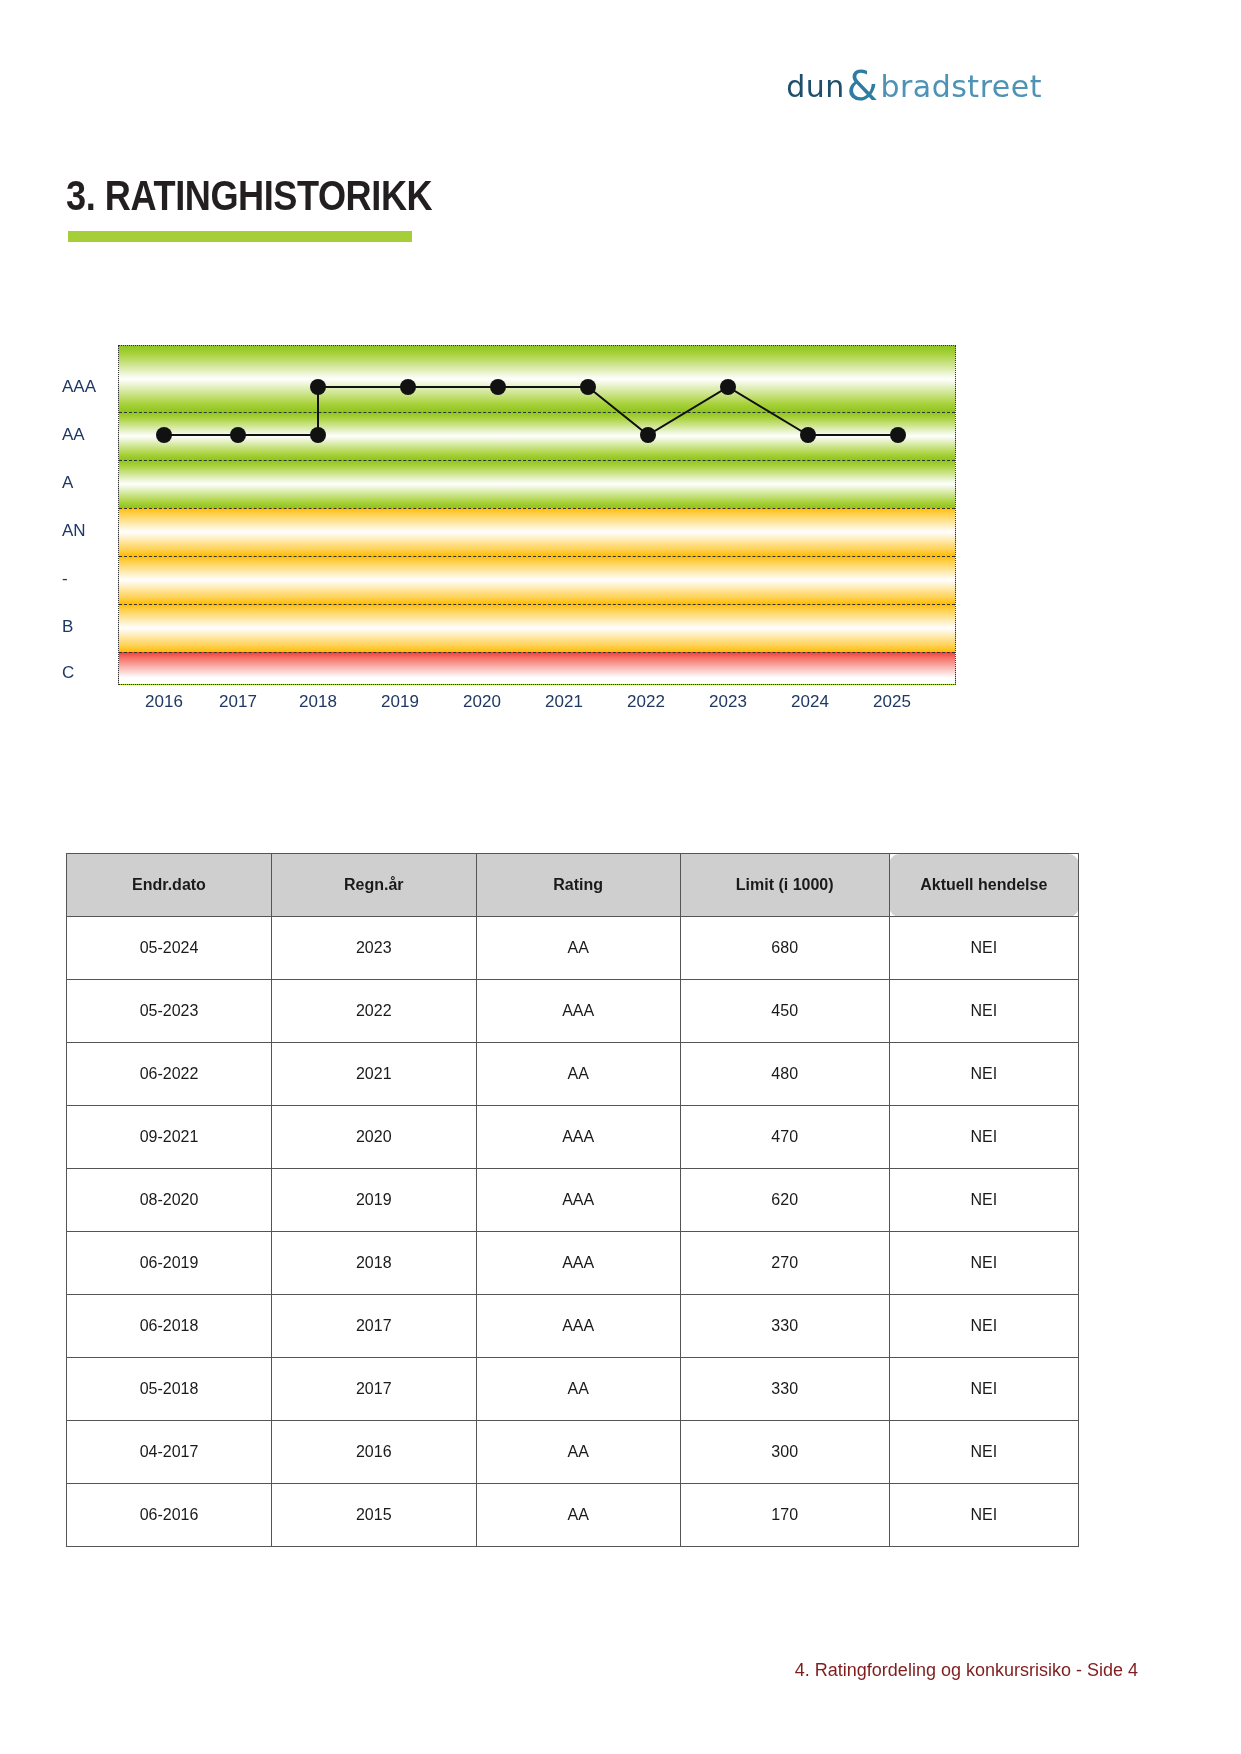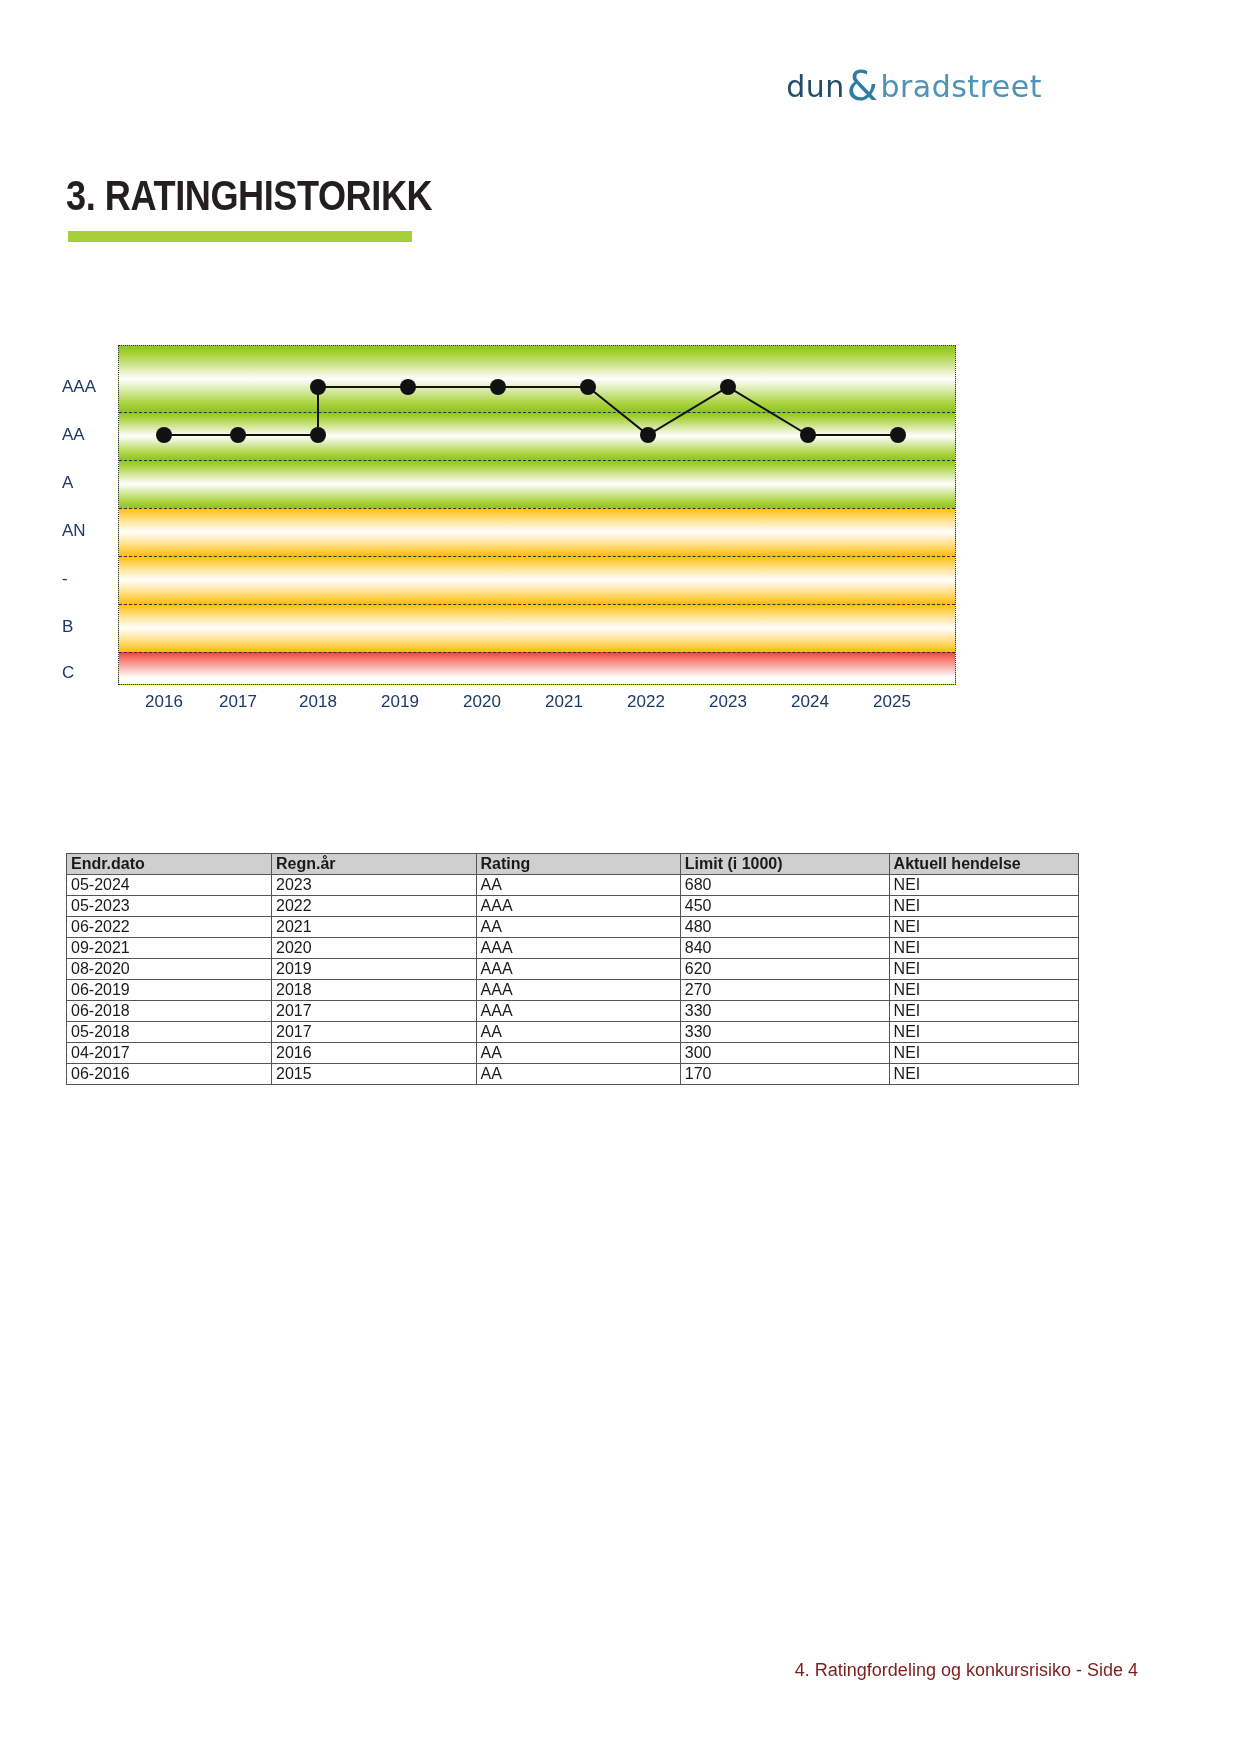--- a/index.html
+++ b/index.html
@@ -167,35 +167,35 @@
     left: 66px;
     top: 853px;
     width: 1013px;
     border-collapse: collapse;
     font-size: 16px;
     color: #1a1a1a;
   }
   .rating-table th,
   .rating-table td {
     border: 1px solid #555;
-    text-align: left;
-    padding: 1px 4px;
+    text-align: center;
+    padding: 22px 4px;
     font-weight: normal;
     height: 18px;
   }
   .rating-table th {
     background: #cfcfcf;
     font-weight: bold;
     font-size: 16px;
   }
   .col-endrdato { width: 200px; }
   .col-regnar   { width: 200px; }
   .col-rating   { width: 200px; }
   .col-limit    { width: 205px; }
-  .col-hendelse { width: 184px; }
+  .col-hendelse { width: 184px; border-radius: 11px; }
 
   
   .page-footer {
     position: absolute;
     left: 0;
     bottom: 0;
     width: 1241px;
     height: 120px;
   }
   .footer-text {
@@ -307,21 +307,21 @@
       <td>06-2022</td>
       <td>2021</td>
       <td>AA</td>
       <td>480</td>
       <td>NEI</td>
     </tr>
     <tr>
       <td>09-2021</td>
       <td>2020</td>
       <td>AAA</td>
-      <td>840</td>
+      <td>470</td>
       <td>NEI</td>
     </tr>
     <tr>
       <td>08-2020</td>
       <td>2019</td>
       <td>AAA</td>
       <td>620</td>
       <td>NEI</td>
     </tr>
     <tr>

